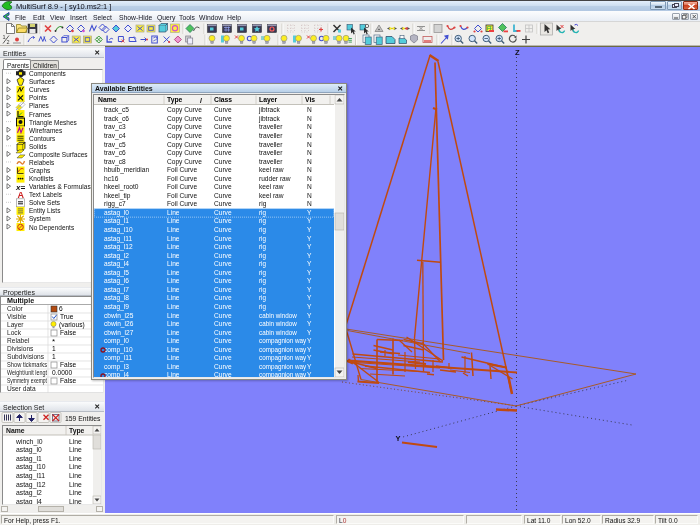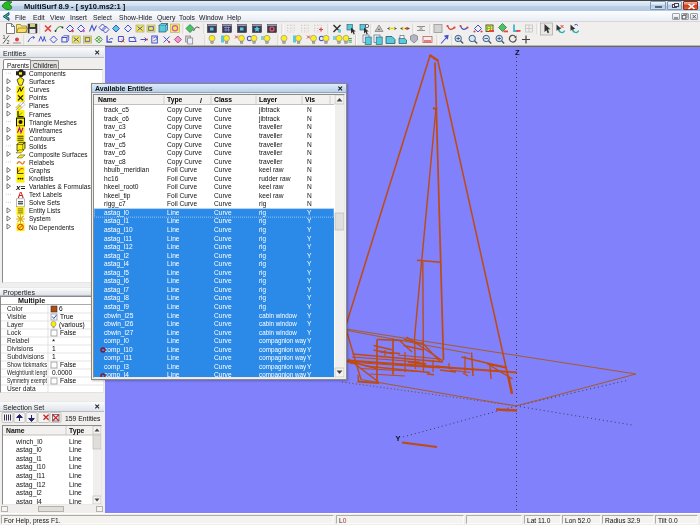--- a/index.html
+++ b/index.html
@@ -6,21 +6,21 @@
 body{position:relative;background:#f0efed;font-size:7px;color:#111;}
 .abs{position:absolute;}
 .panelhdr{position:absolute;left:0;width:104px;height:11px;background:linear-gradient(#fafbfc,#dfe3e9);border-top:1px solid #e8eaee;border-bottom:1px solid #b7bcc4;color:#222;font-size:7px;padding:2px 0 0 3px;}
 .phx{position:absolute;right:4px;top:1px;font-size:7px;color:#222;font-weight:bold;}
 .sunken{background:#fff;border:1px solid;border-color:#8a8a8a #e8e8e8 #e8e8e8 #8a8a8a;}
 </style></head><body>
 <div class="abs" style="left:0;top:0;width:700px;height:11px;background:linear-gradient(#e3eefa 0%,#cfdff0 45%,#bcd0e6 50%,#b2c8e2 100%);border-top:1px solid #444;"></div>
 <svg class="abs" style="left:1px;top:0px" width="13" height="11" viewBox="0 0 13 11">
     <path d="M1,6 C3,2 7,0.5 11,2 L8,4.5 C10,5 11,6.5 10.5,8.5 C8,10.5 4,10 1,6 Z" fill="#22bb22" stroke="#0a5a0a" stroke-width="0.7"></path>
   </svg>
-<div class="abs" style="left:16px;top:1.5px;font-size:7.5px;font-weight:bold;color:#0a0a14;margin-left:8px;">MultiSurf 8.9 - [ sy10.ms2:1 ]</div>
+<div class="abs" style="left:16px;top:1.5px;font-size:7.5px;font-weight:normal;color:#0a0a14;">MultiSurf 8.9 - [ sy10.ms2:1 ]</div>
 <div class="abs" style="left:650px;top:1px;width:16px;height:9px;background:linear-gradient(#f3f8fd,#c6d9ec 50%,#b3cbe4 50%,#c9dcef);border:1px solid #7e99b5;border-radius:1px;">
     <div class="abs" style="left:4px;top:4px;width:7px;height:2px;background:#fff;border:0.5px solid #567;"></div>
   </div>
 <div class="abs" style="left:667px;top:1px;width:15px;height:9px;background:linear-gradient(#f3f8fd,#c6d9ec 50%,#b3cbe4 50%,#c9dcef);border:1px solid #7e99b5;border-radius:1px;">
     <div class="abs" style="left:4px;top:2px;width:5px;height:4px;border:1px solid #445;background:#eef;"></div>
     <div class="abs" style="left:6px;top:1px;width:5px;height:4px;border:1px solid #445;background:#eef;"></div>
   </div>
 <div class="abs" style="left:683px;top:1px;width:15px;height:9px;background:linear-gradient(#f2b5a2,#e06a4c 45%,#cc3f1e 50%,#d96540);border:1px solid #8e2a10;border-radius:1px;">
     <svg class="abs" style="left:3px;top:1px" width="9" height="7">
       <path d="M1.5,1 L7.5,6 M7.5,1 L1.5,6" stroke="#fff" stroke-width="1.6"></path>
@@ -422,21 +422,21 @@
     <path d="M18.5,145.45999999999995 v9 M14,149.95999999999995 h9 M15.3,146.75999999999996 l6.4,6.4 M21.7,146.75999999999996 l-6.4,6.4" stroke="#ddaa00" stroke-width="1.1"></path>
     <text x="27" y="152.45999999999995" font-size="6.5" fill="#111">System</text>
     <path d="M5,155.02999999999994 l3.5,2.5 l-3.5,2.5 z" fill="none" stroke="#555" stroke-width="0.8"></path>
     <rect x="14.5" y="154.02999999999994" width="8" height="8" fill="#ffee00"></rect>
     <circle cx="18.5" cy="158.02999999999994" r="2.8" fill="none" stroke="#c22" stroke-width="0.9"></circle>
     <path d="M16.5,160.02999999999994 L20.5,156.02999999999994" stroke="#c22" stroke-width="0.9"></path>
     <text x="27" y="160.52999999999994" font-size="6.5" fill="#111">No Dependents</text>
   </svg>
 <div class="panelhdr" style="top:287px;height:9px;padding-top:1px;">Properties</div>
 <div class="abs sunken" style="left:0px;top:296px;width:104px;height:97px;"></div>
-<div class="abs" style="left:1px;top:297px;width:102px;height:7.5px;border-bottom:1px solid #aaa;font-size:7.2px;font-weight:bold;padding-left:17px;background:#fff;line-height:7px;">Multiple</div>
+<div class="abs" style="left:1px;top:297px;width:102px;height:7.5px;border-bottom:1px solid #aaa;font-size:7.2px;font-weight:bold;padding-left:6px;background:#fff;line-height:7px;">Multiple</div>
 <svg class="abs" style="left:1px;top:305px;z-index:2" width="102" height="88" viewBox="0 0 102 88">
     <line x1="0" y1="8.0" x2="102" y2="8.0" stroke="#d8d8d8" stroke-width="0.7"></line>
     <text x="6" y="6.0" font-size="6.6" fill="#222">Color</text>
     <rect x="50" y="1.0" width="6" height="6" fill="#b34a10" stroke="#333" stroke-width="0.6"></rect>
     <text x="58" y="6.0" font-size="6.6">6</text>
     <line x1="0" y1="16.0" x2="102" y2="16.0" stroke="#d8d8d8" stroke-width="0.7"></line>
     <text x="6" y="14.0" font-size="6.6" fill="#222">Visible</text>
     <rect x="50" y="9.0" width="6" height="6" fill="#fff" stroke="#888" stroke-width="0.7"></rect>
     <path d="M51.2,11.5 l1.6,2 l2.8,-3.6" fill="none" stroke="#2255cc" stroke-width="1"></path>
     <text x="59" y="14.0" font-size="6.6">True</text>

